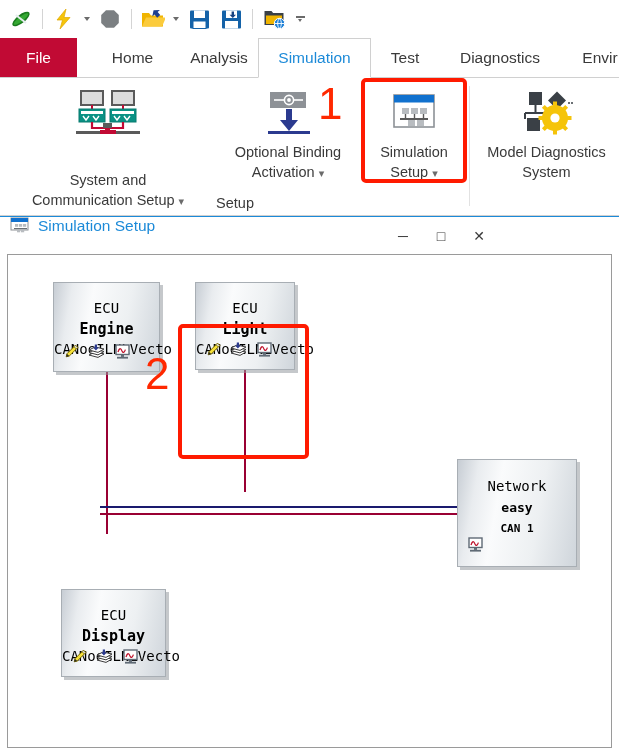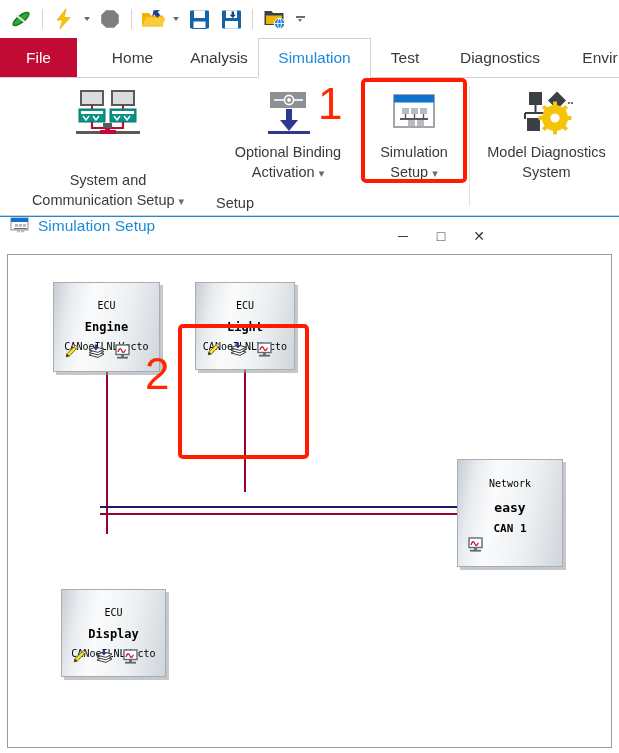--- a/index.html
+++ b/index.html
@@ -105,24 +105,24 @@
   
   .node{
     position:absolute;box-sizing:border-box;
     background:linear-gradient(100deg,#c7cdd4 0%,#e9ecef 16%,#fafbfc 34%,#edf0f2 66%,#cfd5db 100%);
     border:1px solid #a8aeb4;
     box-shadow:3px 3px 0 rgba(150,155,160,0.55);
     z-index:20;
   }
   .node-txt{
     font-family:"DejaVu Sans Mono","Liberation Mono",monospace;
-    text-align:center;color:#000000;font-size:10px;letter-spacing:0px;
+    text-align:center;color:#000000;font-size:14px;letter-spacing:0px;
   }
   .node-l1{position:absolute;left:0;right:0;top:17px;}
-  .node-l2{position:absolute;left:0;right:0;top:37px;font-weight:bold;font-size:12px;}
+  .node-l2{position:absolute;left:0;right:0;top:37px;font-weight:bold;font-size:15px;}
   .node-l3{position:absolute;left:0;right:0;top:58px;}
   .node-icons{position:absolute;left:9px;bottom:7px;display:flex;gap:9px;align-items:center;}
 
   .net-l1{position:absolute;left:0;right:0;top:18px;}
   .net-l2{position:absolute;left:0;right:0;top:40px;font-weight:bold;font-size:13px;}
   .net-l3{position:absolute;left:0;right:0;top:62px;font-weight:bold;font-size:11px;}
   .net-icon{position:absolute;left:9px;bottom:9px;}
 
   .wire{position:absolute;z-index:5;}
   .wire.v{width:2px;}
@@ -415,21 +415,21 @@
             <svg width="17" height="16" viewBox="0 0 17 16">
               <rect x="2" y="1" width="13" height="9.5" fill="#ffffff" stroke="#5f6a75" stroke-width="1.4"></rect>
               <path d="M4 8 q2 -6 4 -1 q1.6 3.5 3.4 -1.4" stroke="#c0162f" stroke-width="1.3" fill="none"></path>
               <rect x="7" y="10.5" width="3" height="2.4" fill="#5f6a75"></rect>
               <rect x="3" y="12.8" width="11" height="1.8" fill="#5f6a75"></rect>
             </svg>
           </span>
         </div>
       </div>
 
-      <div class="node" style="left:449px;top:204px;width:106px;height:108px;">
+      <div class="node" style="left:449px;top:204px;width:120px;height:108px;">
         <div class="node-txt net-l1">Network</div>
         <div class="node-txt net-l2">easy</div>
         <div class="node-txt net-l3">CAN 1</div>
         <div class="net-icon">
           <span>
             <svg width="17" height="16" viewBox="0 0 17 16">
               <rect x="2" y="1" width="13" height="9.5" fill="#ffffff" stroke="#5f6a75" stroke-width="1.4"></rect>
               <path d="M4 8 q2 -6 4 -1 q1.6 3.5 3.4 -1.4" stroke="#c0162f" stroke-width="1.3" fill="none"></path>
               <rect x="7" y="10.5" width="3" height="2.4" fill="#5f6a75"></rect>
               <rect x="3" y="12.8" width="11" height="1.8" fill="#5f6a75"></rect>

